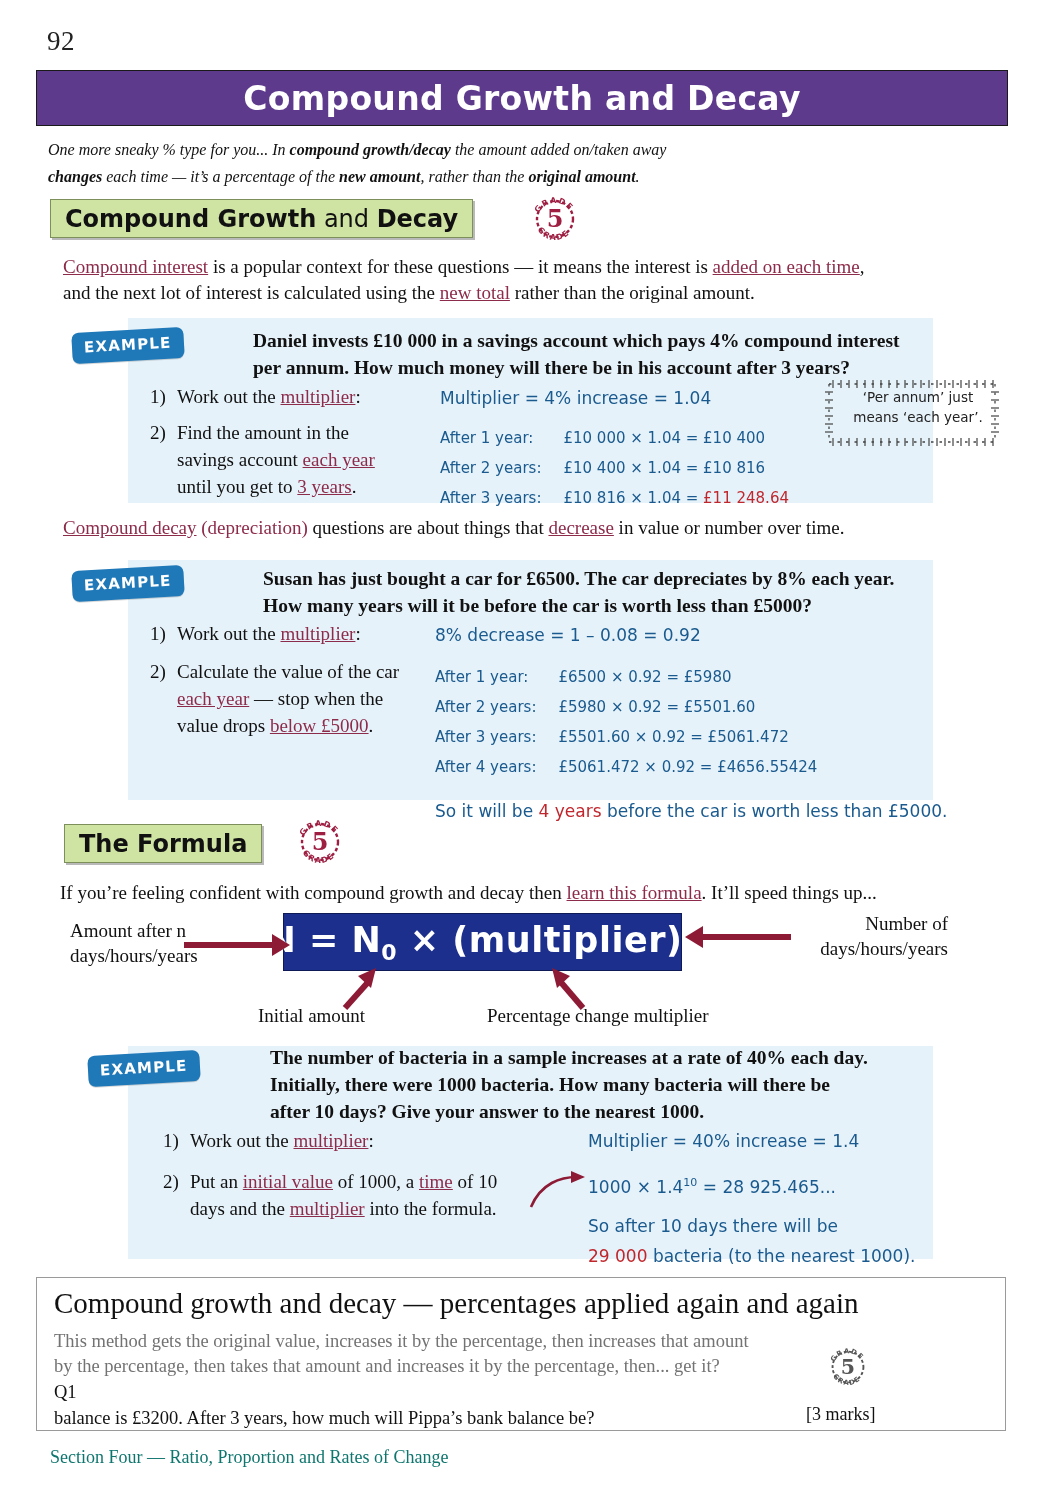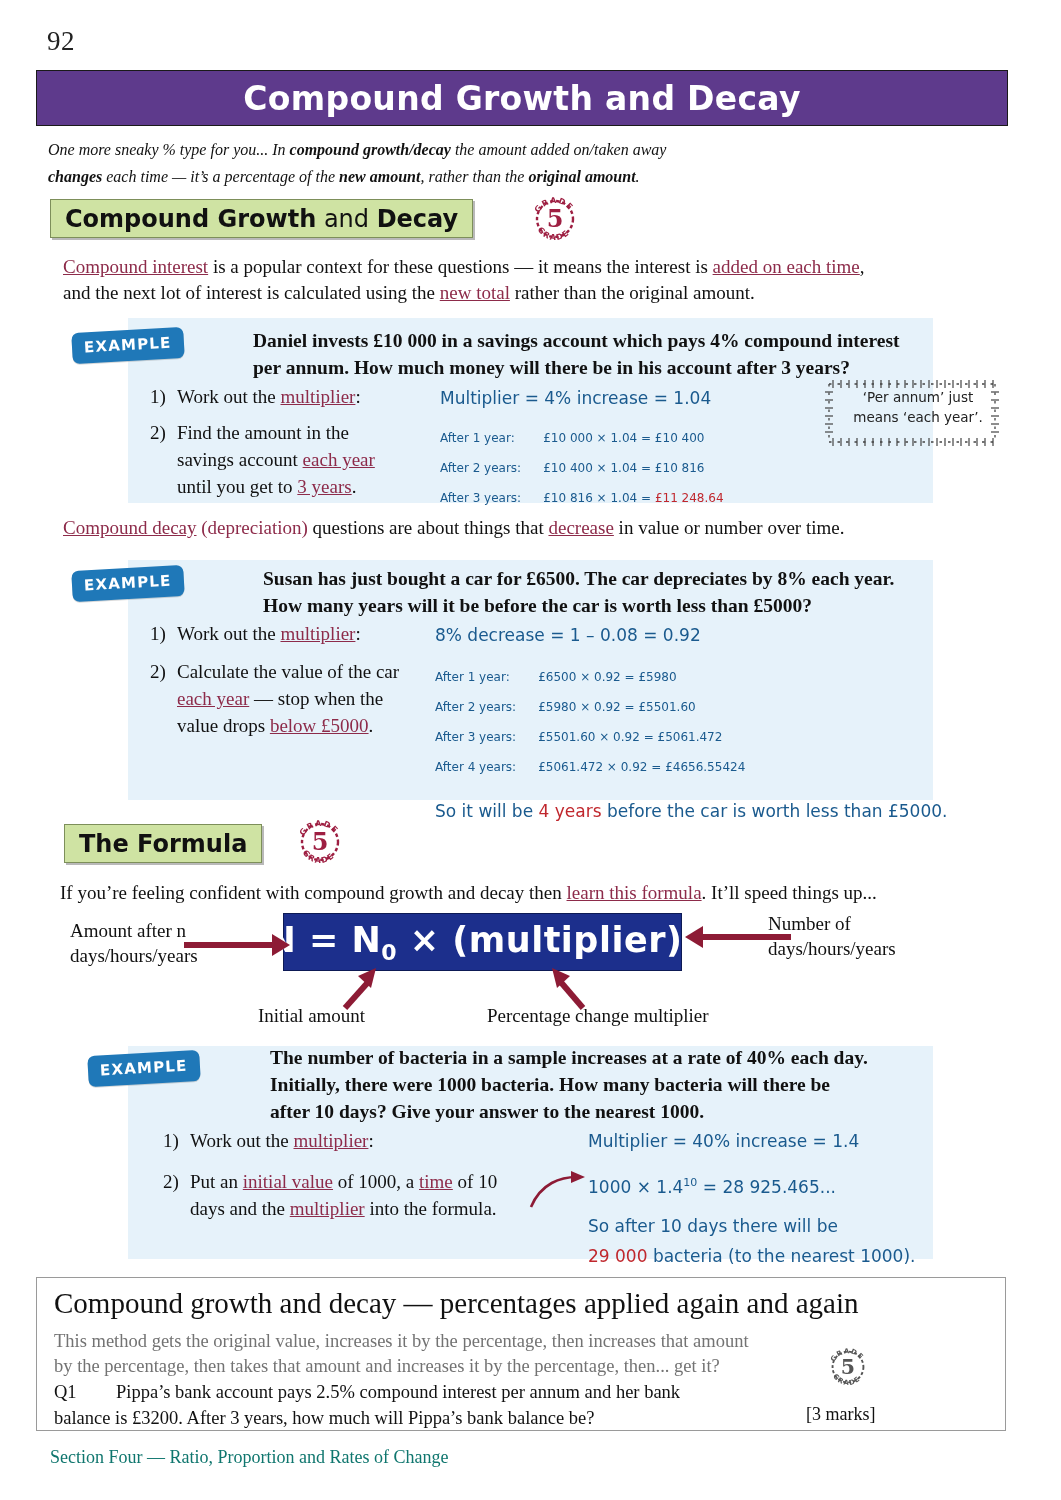--- a/index.html
+++ b/index.html
@@ -93,21 +93,21 @@
   .ex-steps .num{width:27px;flex:none;}
   .work{
     position:absolute;
     font-family:"DejaVu Sans", sans-serif;
     color:#1a5a8e;font-size:17px;line-height:30px;
   }
   .work .ans{color:#c0272d;margin-top:6px;}
   .work .hl{color:#c0272d;}
   .work table{border-collapse:collapse;}
   .work td{padding:0 0 0 0;vertical-align:baseline;
-           font-family:"DejaVu Sans", sans-serif;font-size:12px;line-height:30px;color:#1a5a8e;}
+           font-family:"DejaVu Sans", sans-serif;font-size:15px;line-height:30px;color:#1a5a8e;}
   .work td.lab{padding-right:22px;white-space:nowrap;}
 
   
   .note{
     position:absolute;
     font-family:"DejaVu Sans", sans-serif;
     font-size:13.5px;line-height:20px;color:#222;
     text-align:center;padding:9px 12px;
   }
   .note .dash{position:absolute;inset:0;pointer-events:none;}
@@ -413,21 +413,21 @@
   </svg>
   <svg class="arrow" style="left:545px;top:966px;" width="52" height="44">
     <line x1="38" y1="42" x2="14" y2="14" stroke="#8d1b35" stroke-width="6"></line>
     <polygon points="7,2 25,10 12,22" fill="#8d1b35"></polygon>
   </svg>
 
   <div class="callout" style="left:70px;top:918px;width:160px;">
     <span>Amount after n</span><br>
     <span>days/hours/years</span>
   </div>
-  <div class="callout" style="left:768px;top:911px;width:180px;">
+  <div class="callout" style="left:768px;top:911px;width:180px;text-align:right;">
     <span>Number of</span><br>
     <span>days/hours/years</span>
   </div>
   <div class="callout" style="left:258px;top:1003px;">Initial amount</div>
   <div class="callout" style="left:487px;top:1003px;">Percentage change multiplier</div>
 
   <div class="ex-panel" style="left:128px;top:1046px;width:805px;height:213px;"></div>
   <div class="ex-badge" style="left:88px;top:1053px;">EXAMPLE</div>
 
   <div class="ex-q" style="left:222px;top:1044px;width:700px;">
@@ -463,21 +463,21 @@
 
   <div class="sum-box"></div>
   <div class="sum-title">Compound growth and decay — percentages applied again and again</div>
   <div class="sum-body">
     <span>This method gets the original value, increases it by the percentage, then increases that amount</span><br>
     <span>by the percentage, then takes that amount and increases it by the percentage, then... get it?</span>
   </div>
   <div class="q-row">
     <span class="qn">Q1</span>
     <span class="qt">
-      <span>Pippa’s bank account pays 2.5% compound interest per annum and her bank</span><br>
+      <br>
       <span>balance is £3200.  After 3 years, how much will Pippa’s bank balance be?</span>
     </span>
   </div>
   <div class="q-marks">[3 marks]</div>
 
   <div class="grade-stamp" style="left:824px;top:1343px;">
     <svg width="48" height="48" viewBox="0 0 56 56">
       <defs>
         <path id="arcTop3" d="M 10 30 A 18 18 0 0 1 46 30"></path>
         <path id="arcBot3" d="M 8 29 A 20 20 0 0 0 48 29"></path>

